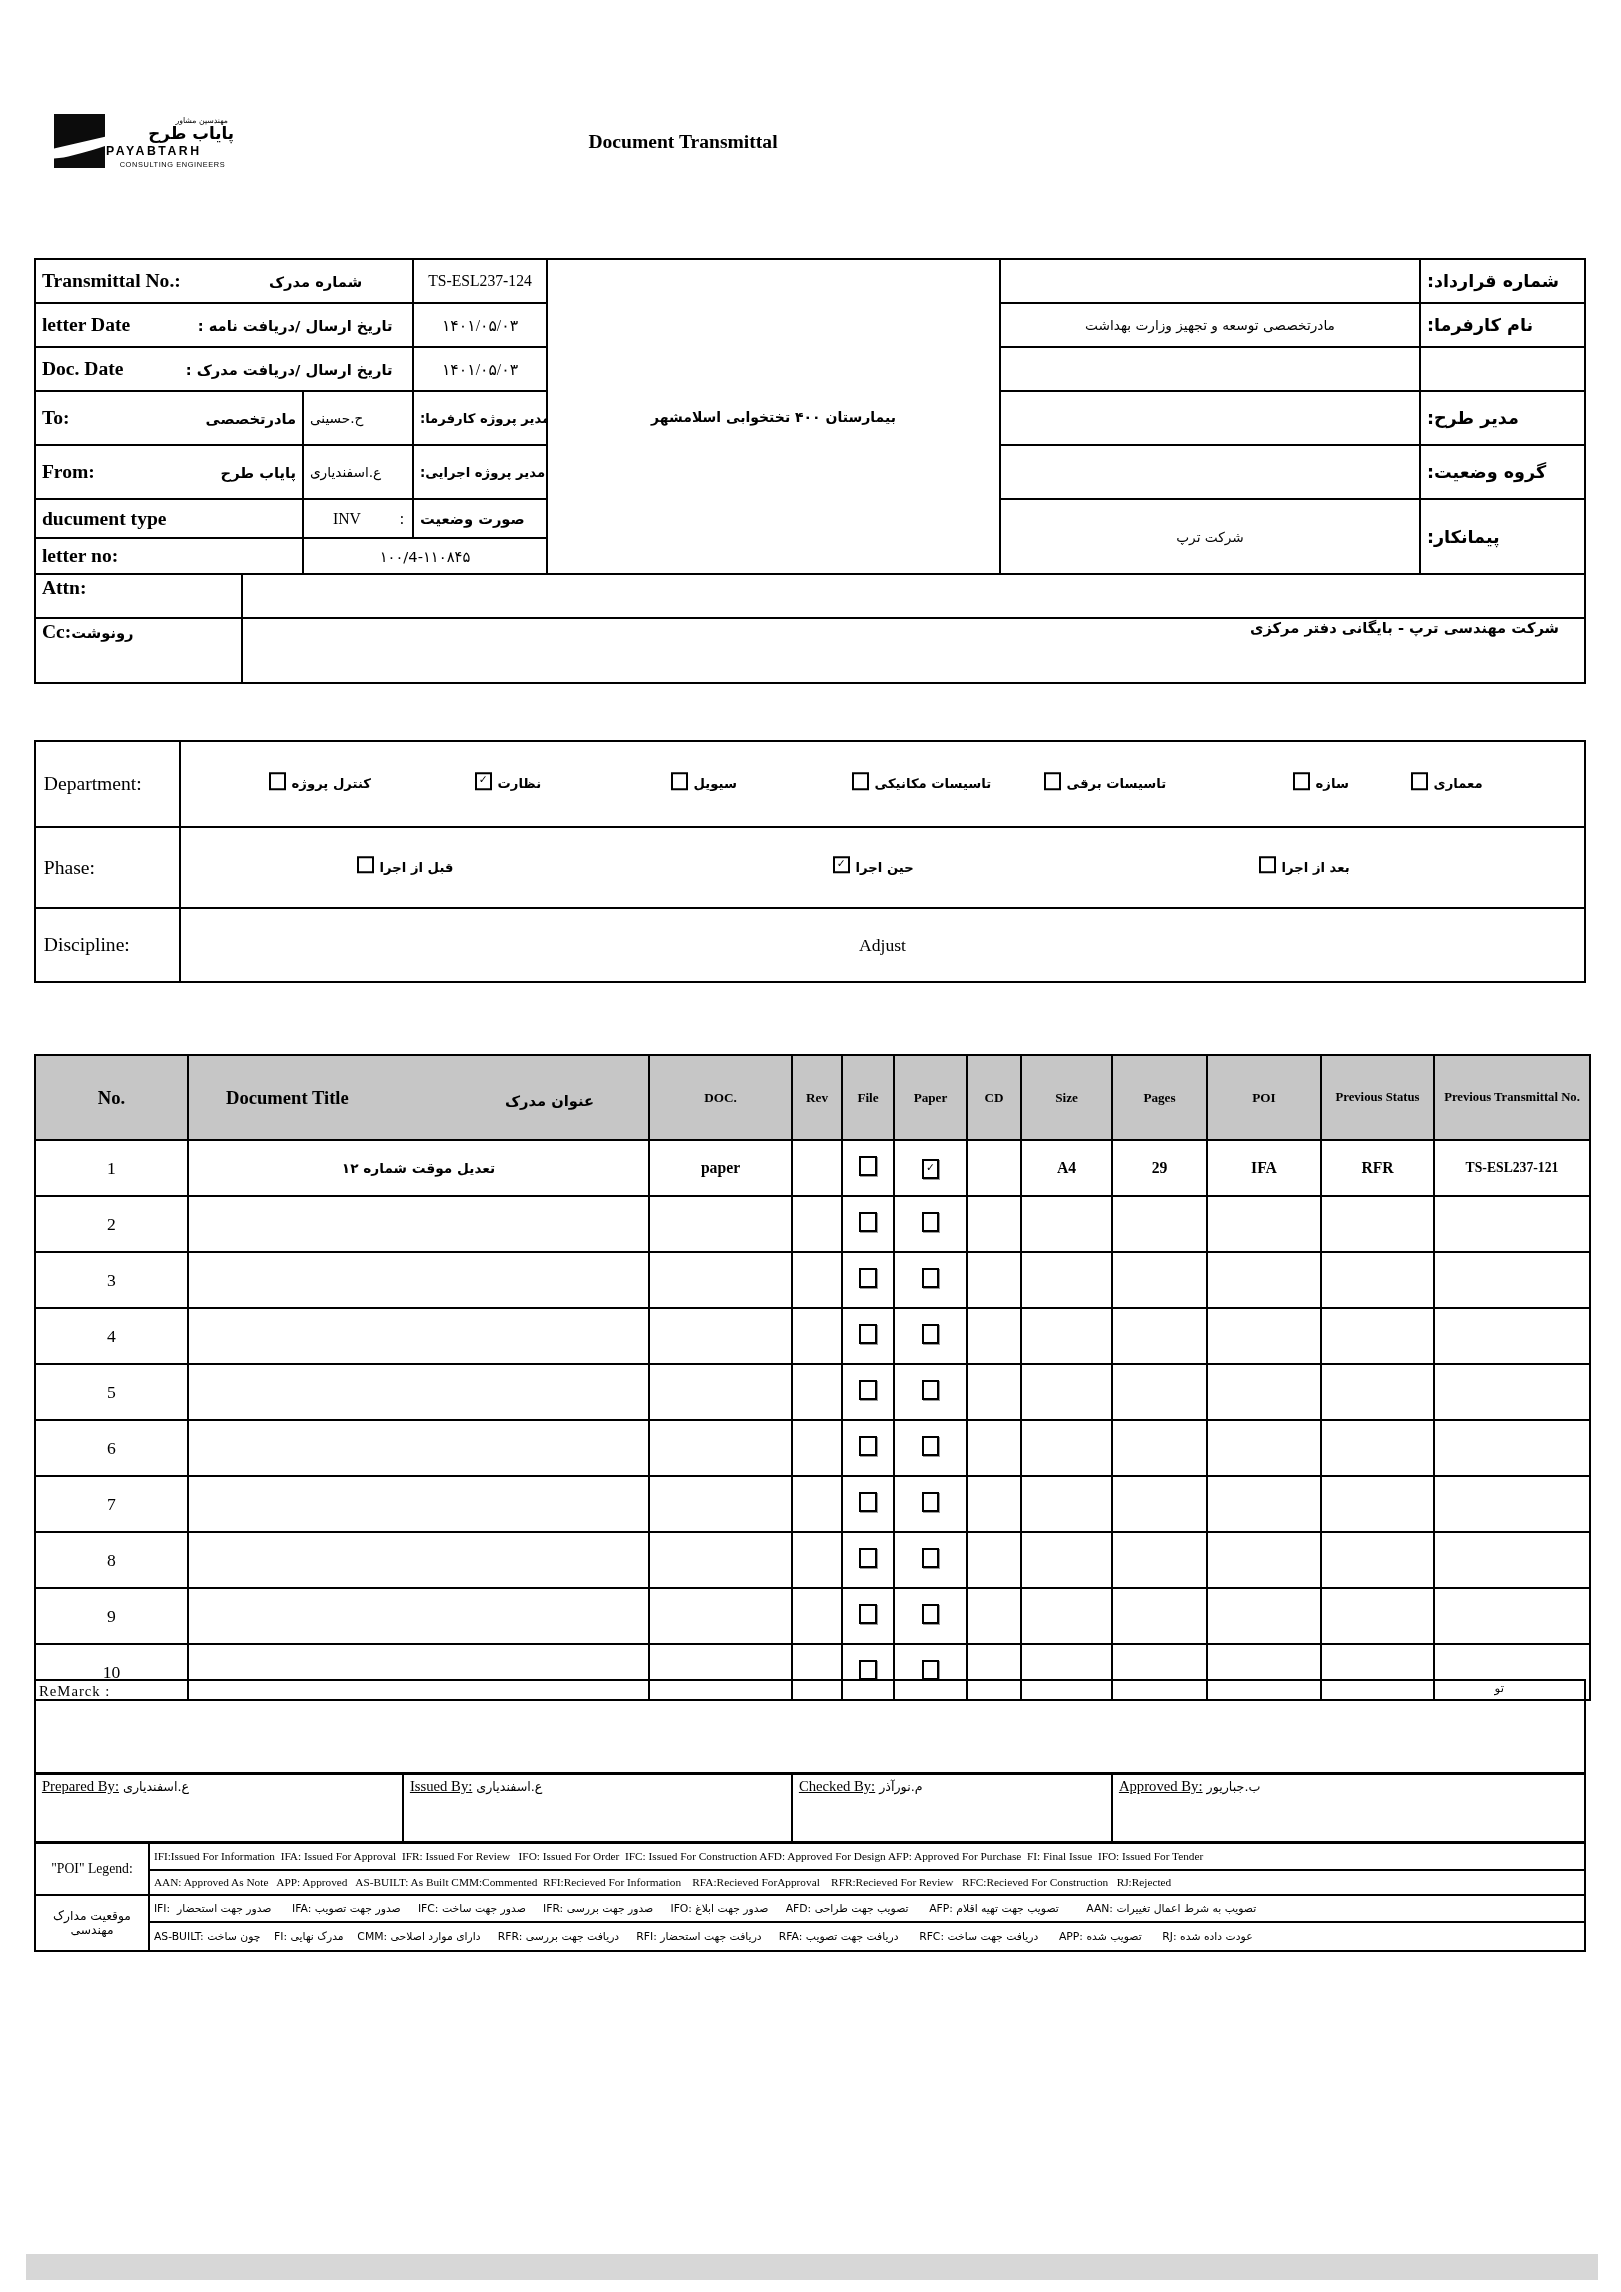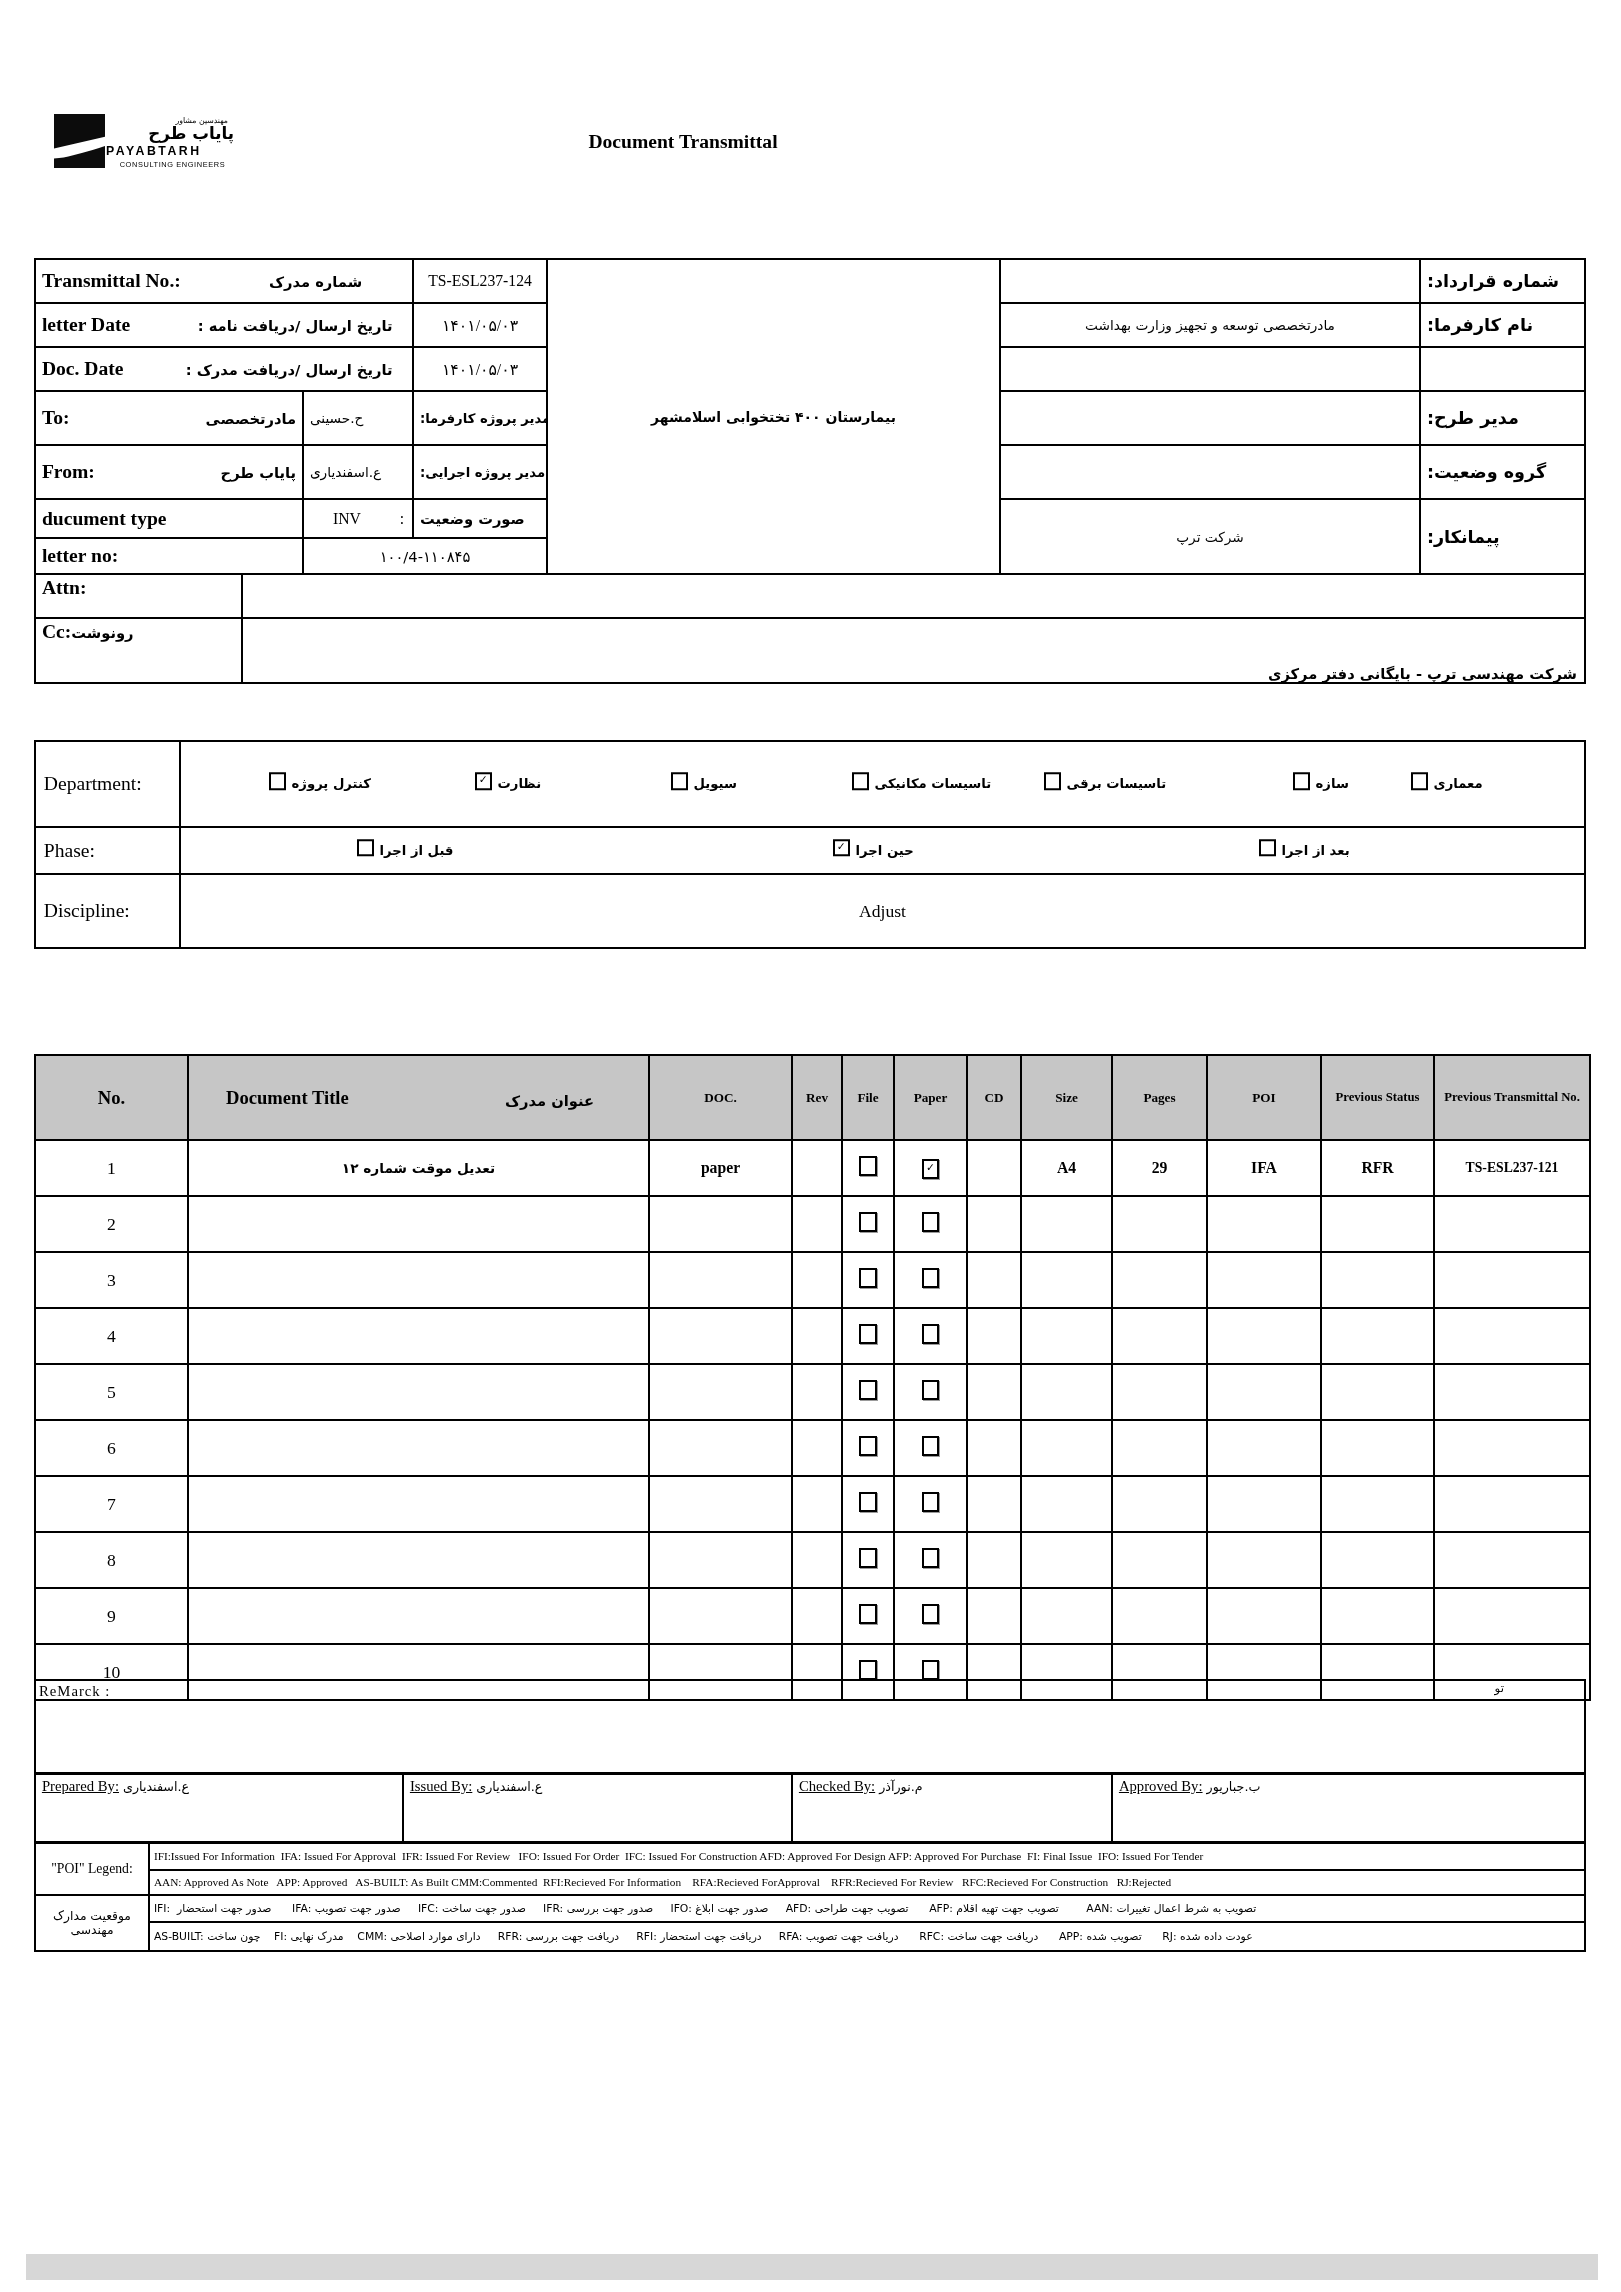--- a/index.html
+++ b/index.html
@@ -31,33 +31,33 @@
   .en{font:700 19.6px "Liberation Serif",serif;white-space:nowrap;}
   .fa-b{font:700 14.7px "DejaVu Sans",sans-serif;direction:rtl;white-space:nowrap;}
   .fa{font:13.7px "DejaVu Sans",sans-serif;direction:rtl;white-space:nowrap;}
   .val{font:15.7px "Liberation Serif",serif;}
   .fa-role{font:700 13.2px "DejaVu Sans",sans-serif;direction:rtl;white-space:nowrap;}
   .rlabel{font:700 17.6px "DejaVu Sans",sans-serif;direction:rtl;white-space:nowrap;}
   .rlabel-cell{justify-content:flex-start;}
   .proj{font:700 14px "DejaVu Sans",sans-serif;direction:rtl;}
   .tt-row{display:flex;border-top:2px solid #000;box-sizing:border-box;}
   .tt-row .lab{width:207px;border-right:2px solid #000;padding:2px 5.9px;box-sizing:border-box;}
-  .tt-row .rv{flex:1;display:flex;align-items:flex-end;justify-content:flex-end;padding:0 7px;}
+  .tt-row .rv{flex:1;display:flex;align-items:flex-start;justify-content:flex-end;padding:0 25px;}
   .attn-row{height:44px;}
   .cc-row{height:65px;}
   .cc-value{font:700 14.7px "DejaVu Sans",sans-serif;direction:rtl;}
 
   
   .cls-table{position:absolute;top:740px;left:34px;width:1548px;border:2.9px solid #000;background:#fff;}
   .cls-row{display:flex;box-sizing:border-box;}
   .cls-row .clab{width:145px;border-right:2px solid #000;display:flex;align-items:center;
                  padding-left:7.8px;box-sizing:border-box;font:19.6px "Liberation Serif",serif;}
   .cls-row .ccontent{flex:1;position:relative;}
   .row-dept{height:86px;border-bottom:2px solid #000;}
-  .row-phase{height:47px;border-bottom:2.9px solid #000;}
+  .row-phase{height:81px;border-bottom:2.9px solid #000;}
   .row-disc{height:72px;}
   .ck-item{position:absolute;top:50%;transform:translateY(-50%);display:flex;align-items:center;gap:5.9px;}
   .ck-label{font:700 13.2px "DejaVu Sans",sans-serif;direction:rtl;white-space:nowrap;}
   .ckbox{display:inline-block;width:12.7px;height:13.7px;border:2px solid #000;background:#fff;
          font:700 10.8px/12.7px "DejaVu Sans",sans-serif;text-align:center;box-sizing:content-box;}
   .ck-item .ckbox{transform:translateY(-2.9px);}
   .disc-val{position:absolute;left:0;right:0;top:50%;transform:translateY(-50%);
             text-align:center;font:17.6px "Liberation Serif",serif;}
 
   

